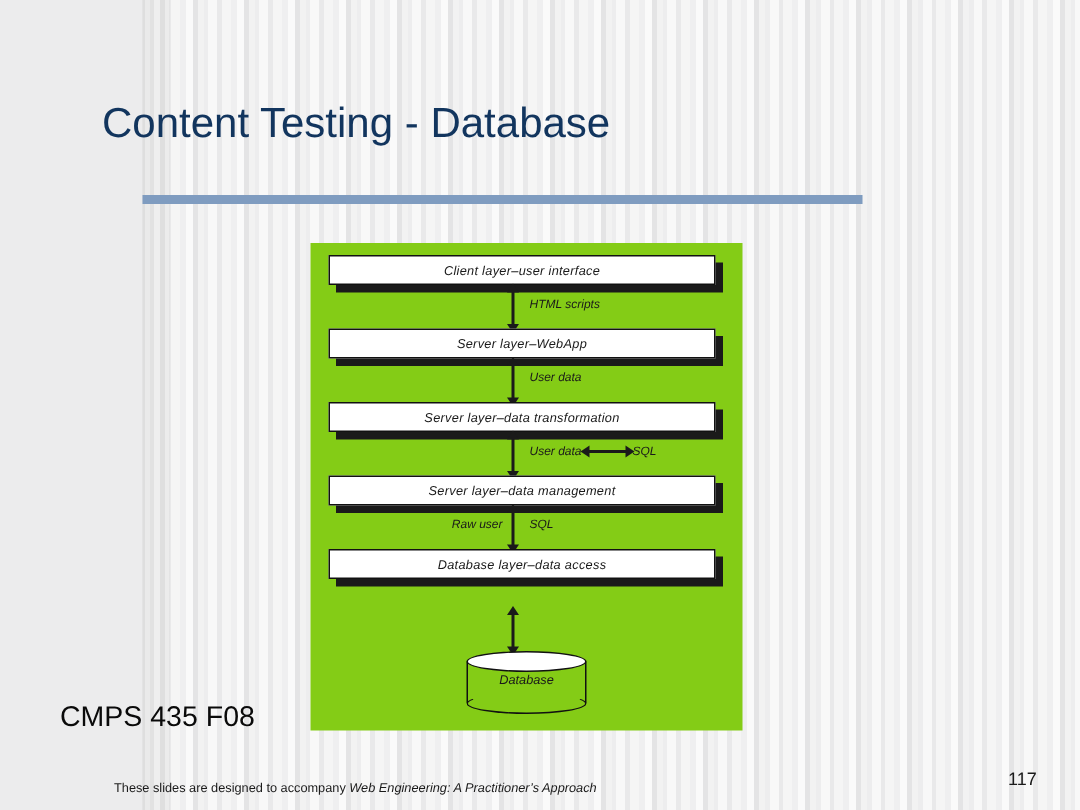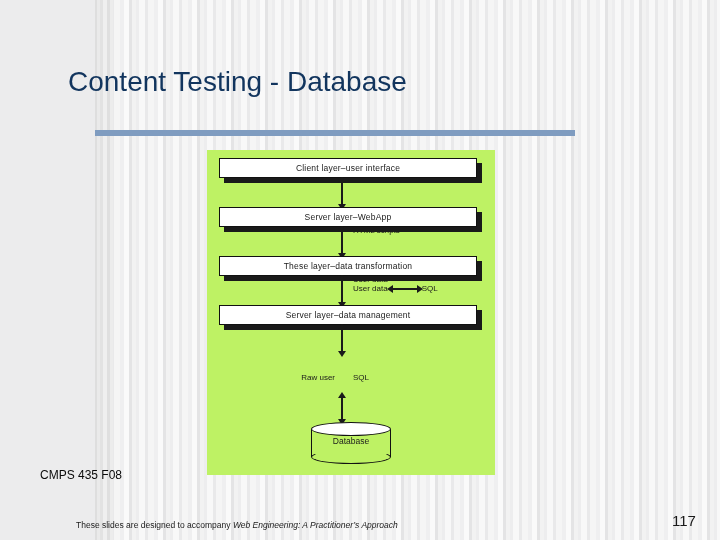--- a/index.html
+++ b/index.html
@@ -80,24 +80,25 @@
     top: 130px;
     width: 480px;
     height: 6px;
     background: #7f9cc0;
   }
 
   
   #figure-panel {
     position: absolute;
     left: 207px;
-    top: 150px;
+    top: 162px;
     width: 288px;
     height: 325px;
-    background: #bef264;
+    background: #84cc16;
+    font-style: italic;
   }
 
   .layer-box {
     position: absolute;
     left: 12px;
     width: 258px;
     height: 20px;
     border: 1.4px solid #111;
     background: #ffffff;
     box-sizing: border-box;
@@ -144,21 +145,20 @@
   .arrow-v::after {
     bottom: -5px;
     border-top: 6px solid #1a1a1a;
   }
   .conn-label {
     position: absolute;
     top: 6px;
     font-size: 8px;
     color: #1a1a1a;
     white-space: nowrap;
-    margin-top: 40px;
   }
   .conn-label.right { left: 146px; }
   .conn-label.left  { right: 160px; }
 
   
   .hsplit {
     position: absolute;
     top: 6px;
     left: 146px;
     display: flex;
@@ -251,40 +251,40 @@
     top: 245px;
     width: 288px;
     height: 27px;
   }
 
   
   #course-line {
     position: absolute;
     left: 40px;
     top: 468px;
-    font-size: 12px;
+    font-size: 19px;
     color: #0a0a0a;
     white-space: nowrap;
   }
   #credit-block {
     position: absolute;
     left: 76px;
     top: 519px;
     font-size: 8.5px;
     line-height: 12px;
     color: #1a1a1a;
   }
   #credit-block em {
     font-style: italic;
   }
   #page-number {
     position: absolute;
     left: 672px;
     top: 512px;
-    font-size: 15px;
+    font-size: 12px;
     color: #1a1a1a;
     text-align: center;
   }
 </style>
 </head>
 <body>
 
 <div id="slide">
 
   <div id="stripes"></div>
@@ -307,21 +307,21 @@
     <div class="layer-box" style="top:57px;">
       <span class="layer-label">Server layer–WebApp</span>
     </div>
 
     <div class="connector" style="top:79px;">
       <div class="arrow-v"></div>
       <div class="conn-label right">User data</div>
     </div>
 
     <div class="layer-box" style="top:106px;">
-      <span class="layer-label">These layer–data transformation</span>
+      <span class="layer-label">Server layer–data transformation</span>
     </div>
 
     <div class="connector" style="top:128px;">
       <div class="arrow-v"></div>
       <div class="hsplit">
         <span>User data</span>
         <span class="harrow"></span>
         <span>SQL</span>
       </div>
     </div>
@@ -329,20 +329,23 @@
     <div class="layer-box" style="top:155px;text-align:right;">
       <span class="layer-label">Server layer–data management</span>
     </div>
 
     <div class="connector" style="top:177px;">
       <div class="arrow-v"></div>
       <div class="conn-label left">Raw user</div>
       <div class="conn-label right">SQL</div>
     </div>
 
+    <div class="layer-box" style="top:204px;">
+      <span class="layer-label">Database layer–data access</span>
+    </div>
 
     <div class="connector" id="db-connector">
       <div class="arrow-v"></div>
     </div>
 
     <div id="db-cylinder">
       <div class="cyl-body"></div>
       <div class="cyl-bottom"></div>
       <div class="cyl-top"></div>
       <div class="cyl-text">Database</div>

